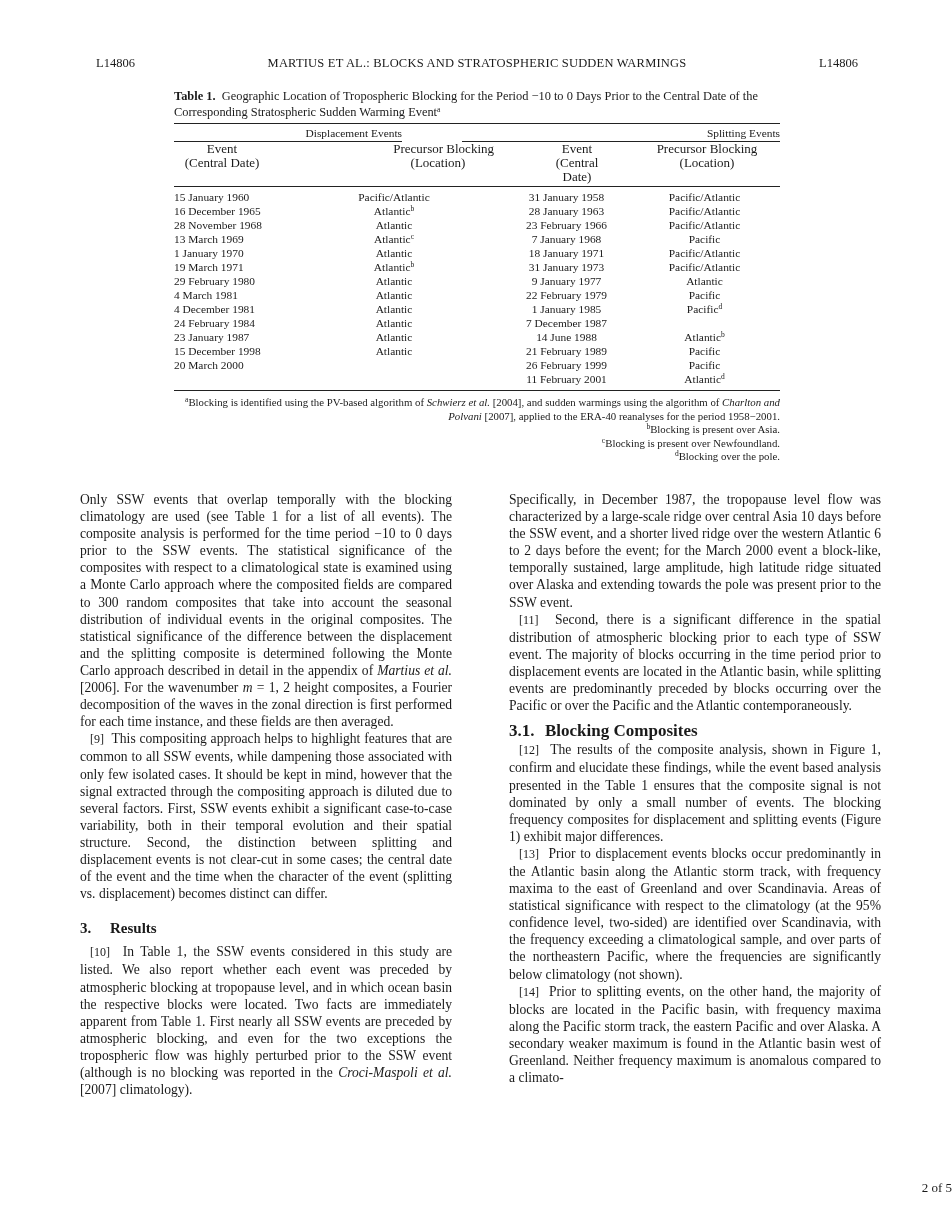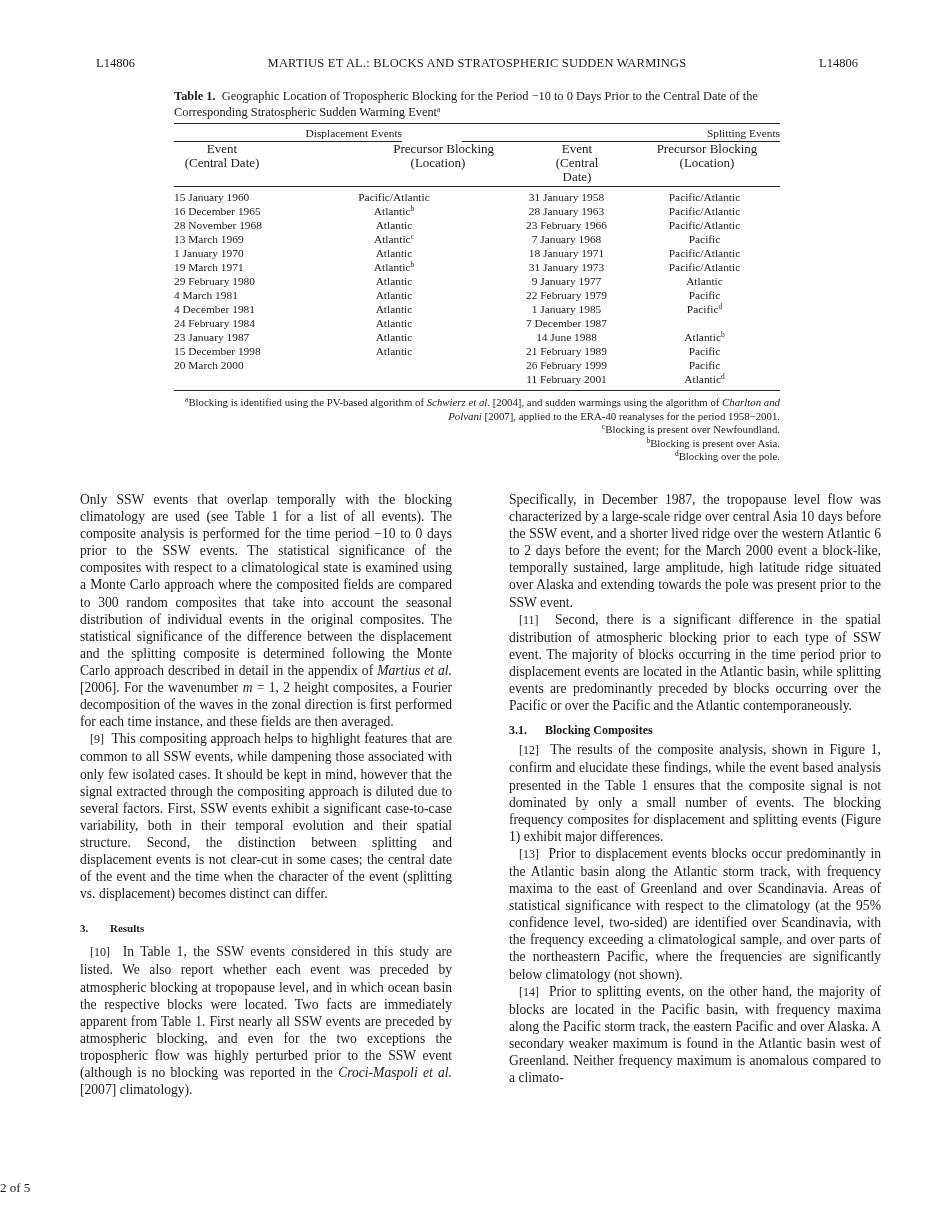--- a/index.html
+++ b/index.html
@@ -37,27 +37,27 @@
   .footnotes p { margin: 0; }
   .footnotes .ind { padding-left: 10px; text-align: right; }
   .footnotes i { font-style: italic; }
 
   .col { position: absolute; top: 491px; width: 372px; font-size: 13.6px; line-height: 17.1px; text-align: justify; }
   .col.left { left: 80px; }
   .col.right { left: 509px; }
   .col p { margin: 0; }
   .col .para { text-indent: 10px; }
   .pnum { font-size: 12px; }
-  .section-head { font-weight: bold; font-size: 11px; margin: 18px 0 6px 0; }
-  .section-head.sub { font-size: 12px; margin: 8px 0 2px 0; }
+  .section-head { font-weight: bold; font-size: 15px; margin: 18px 0 6px 0; }
+  .section-head.sub { font-size: 17px; margin: 8px 0 2px 0; }
   .section-head .num { display: inline-block; width: 30px; }
   .section-head.sub .num { width: 36px; }
   i { font-style: italic; }
 
-  .page-num { position: absolute; top: 1180px; left: 0; width: 952px; text-align: left; font-size: 13px; }
+  .page-num { position: absolute; top: 1180px; left: 0; width: 952px; text-align: right; font-size: 13px; }
 </style>
 </head>
 <body>
 
 <div class="running-head">
   <span class="code">L14806</span>
   <span class="title">MARTIUS ET AL.: BLOCKS AND STRATOSPHERIC SUDDEN WARMINGS</span>
   <span class="code">L14806</span>
 </div>
 
@@ -169,22 +169,22 @@
       <div class="row">
         <div class="c1"><span></span></div>
         <div class="c2"><span></span><sup></sup></div>
         <div class="c3"><span>11 February 2001</span></div>
         <div class="c4"><span>Atlantic</span><sup>d</sup></div>
       </div>
     </div>
   <div class="rule-thin" style="margin-top:4px;"></div>
   <div class="footnotes">
     <p class="ind"><sup>a</sup><span>Blocking is identified using the PV-based algorithm of </span><i>Schwierz et al.</i><span> [2004], and sudden warmings using the algorithm of </span><i>Charlton and Polvani</i><span> [2007], applied to the ERA-40 reanalyses for the period 1958−2001.</span></p>
+    <p class="ind"><sup>b</sup><span>Blocking is present over Asia.</span></p>
     <p class="ind"><sup>c</sup><span>Blocking is present over Newfoundland.</span></p>
-    <p class="ind"><sup>b</sup><span>Blocking is present over Asia.</span></p>
     <p class="ind"><sup>d</sup><span>Blocking over the pole.</span></p>
   </div>
 </div>
 
 <div class="col left">
   <p><span>Only SSW events that overlap temporally with the blocking climatology are used (see Table 1 for a list of all events). The composite analysis is performed for the time period −10 to 0 days prior to the SSW events. The statistical significance of the composites with respect to a climatological state is examined using a Monte Carlo approach where the composited fields are compared to 300 random composites that take into account the seasonal distribution of individual events in the original composites. The statistical significance of the difference between the displacement and the splitting composite is determined following the Monte Carlo approach described in detail in the appendix of </span><i>Martius et al.</i><span> [2006]. For the wavenumber </span><i>m</i><span> = 1, 2 height composites, a Fourier decomposition of the waves in the zonal direction is first performed for each time instance, and these fields are then averaged.</span></p>
   <p class="para"><span class="pnum">[9]</span>&nbsp; <span>This compositing approach helps to highlight features that are common to all SSW events, while dampening those associated with only few isolated cases. It should be kept in mind, however that the signal extracted through the compositing approach is diluted due to several factors. First, SSW events exhibit a significant case-to-case variability, both in their temporal evolution and their spatial structure. Second, the distinction between splitting and displacement events is not clear-cut in some cases; the central date of the event and the time when the character of the event (splitting vs. displacement) becomes distinct can differ.</span></p>
   <div class="section-head"><span class="num">3.</span><span>Results</span></div>
   <p class="para"><span class="pnum">[10]</span>&nbsp; <span>In Table 1, the SSW events considered in this study are listed. We also report whether each event was preceded by atmospheric blocking at tropopause level, and in which ocean basin the respective blocks were located. Two facts are immediately apparent from Table 1. First nearly all SSW events are preceded by atmospheric blocking, and even for the two exceptions the tropospheric flow was highly perturbed prior to the SSW event (although is no blocking was reported in the </span><i>Croci-Maspoli et al.</i><span> [2007] climatology).</span></p>
 </div>

